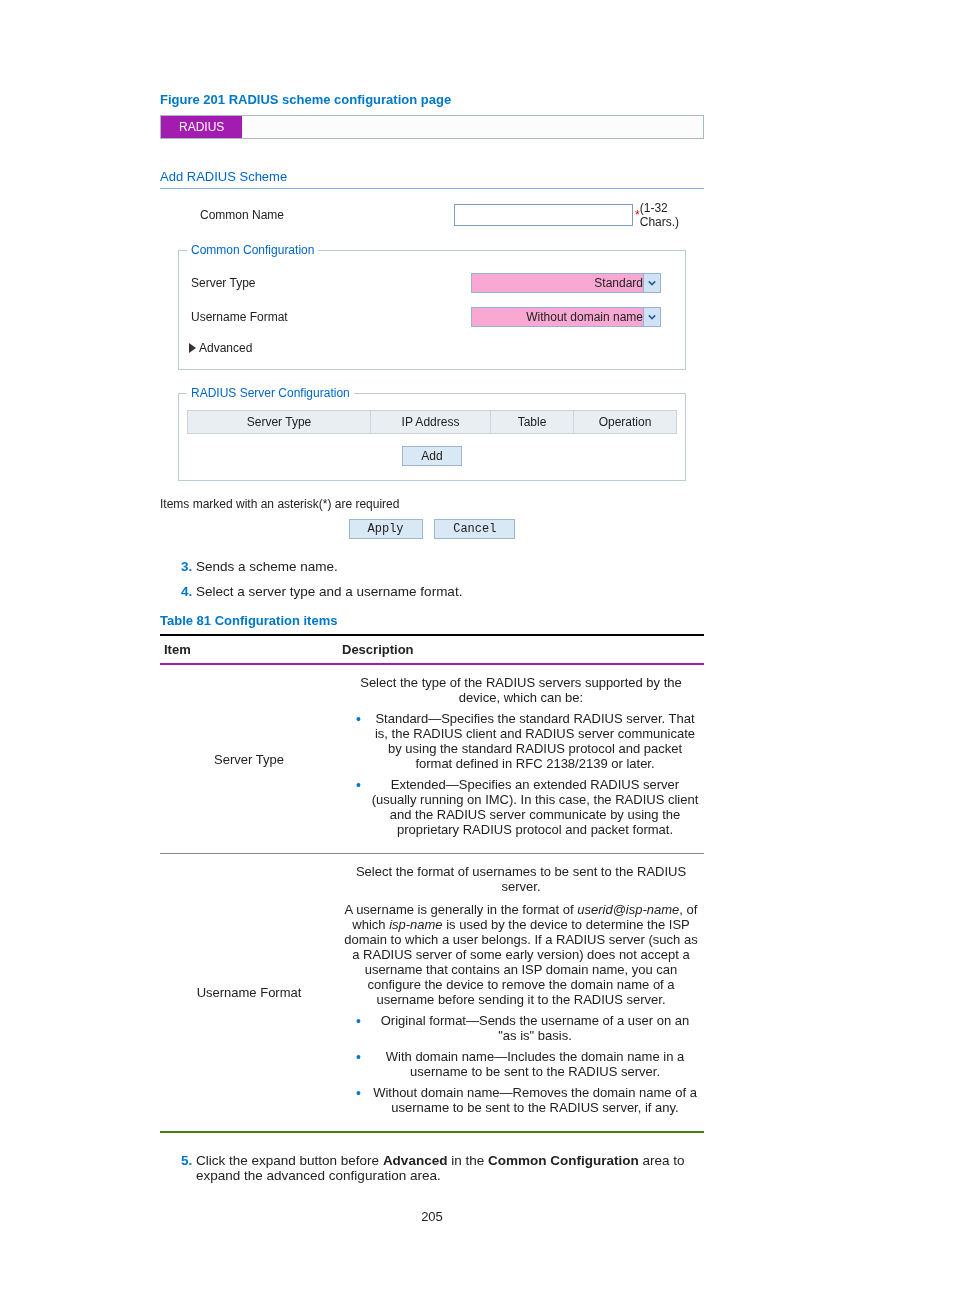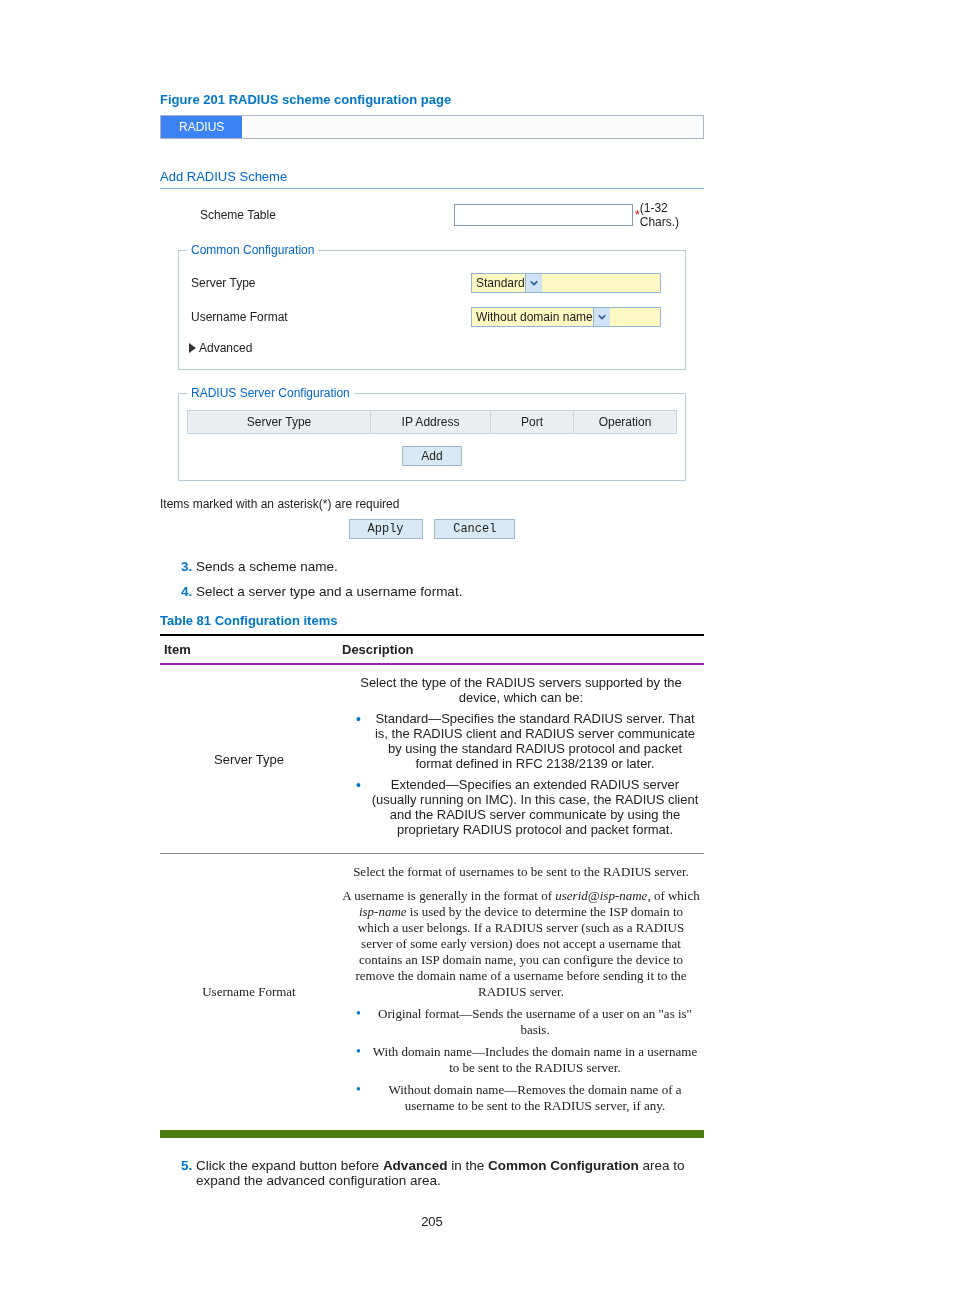--- a/index.html
+++ b/index.html
@@ -23,21 +23,21 @@
   }
   .tab-bar {
     border: 1px solid #a9b8c6;
     background: #fcfcfc;
     height: 22px;
     display: flex;
     align-items: stretch;
     margin-bottom: 30px;
   }
   .tab {
-    background: #3b82f6;
+    background: #a21caf;
     color: #fff;
     font-size: 12px;
     padding: 3px 18px;
     line-height: 16px;
   }
   .form-title {
     color: #0066cc;
     font-size: 13px;
     margin-bottom: 4px;
   }
@@ -69,24 +69,24 @@
   legend {
     color: #0066cc;
     font-size: 12px;
     padding: 0 4px;
   }
   .sel {
     border: 1px solid #94b4d6;
     height: 20px;
     width: 190px;
     font-size: 12px;
-    background: #fef9c3;
+    background: #f9a8d4;
     display: inline-flex;
     align-items: center;
-    justify-content: flex-start;
+    justify-content: flex-end;
     padding: 0 0 0 4px;
     box-sizing: border-box;
   }
   .sel-arrow {
     width: 16px; height: 18px;
     background: #cfe3f4;
     border-left: 1px solid #94b4d6;
     display: flex; align-items: center; justify-content: center;
   }
   .sel-arrow svg { width: 8px; height: 8px; }
@@ -149,21 +149,21 @@
     border-bottom: 2px solid #a21caf;
     padding: 6px 4px;
     font-weight: bold;
   }
   table.cfg tbody td {
     border-bottom: 1px solid #888;
     padding: 10px 4px;
     vertical-align: middle;
     text-align: center;
   }
-  table.cfg tbody tr:last-child td { border-bottom: 8px solid #4d7c0f; font-family: Liberation Serif, serif; }
+  table.cfg tbody tr:last-child td { border-bottom: 2px solid #4d7c0f; }
   .col-item { width: 170px; }
   ul.blue {
     list-style: none;
     padding-left: 14px;
     margin: 6px 0;
   }
   ul.blue li {
     position: relative;
     padding-left: 14px;
     margin-bottom: 6px;
@@ -187,21 +187,21 @@
   <div class="fig-caption">Figure 201 RADIUS scheme configuration page</div>
 
   <div class="tab-bar">
     <div class="tab">RADIUS</div>
   </div>
 
   <div class="form-title">Add RADIUS Scheme</div>
   <hr class="hr-blue">
 
   <div class="form-row">
-    <div class="form-label">Scheme Table</div>
+    <div class="form-label">Common Name</div>
     <input class="txt-input" type="text" style="">
     <span class="req">*</span>
       <span>(1-32 Chars.)</span>
   </div>
 
   <fieldset>
     <legend>Common Configuration</legend>
 
     <div class="form-row" style="margin-left:4px;">
       <div class="form-label">Server Type</div>
@@ -232,21 +232,21 @@
       <span>Advanced</span>
     </div>
   </fieldset>
 
   <fieldset>
     <legend>RADIUS Server Configuration</legend>
 
     <div class="grid-head">
       <div class="gh1">Server Type</div>
       <div class="gh2">IP Address</div>
-      <div class="gh3">Port</div>
+      <div class="gh3">Table</div>
       <div class="gh4">Operation</div>
     </div>
 
     <div class="btn-row">
       <span class="btn">Add</span>
     </div>
   </fieldset>
 
   <div class="note">Items marked with an asterisk(*) are required</div>
 

